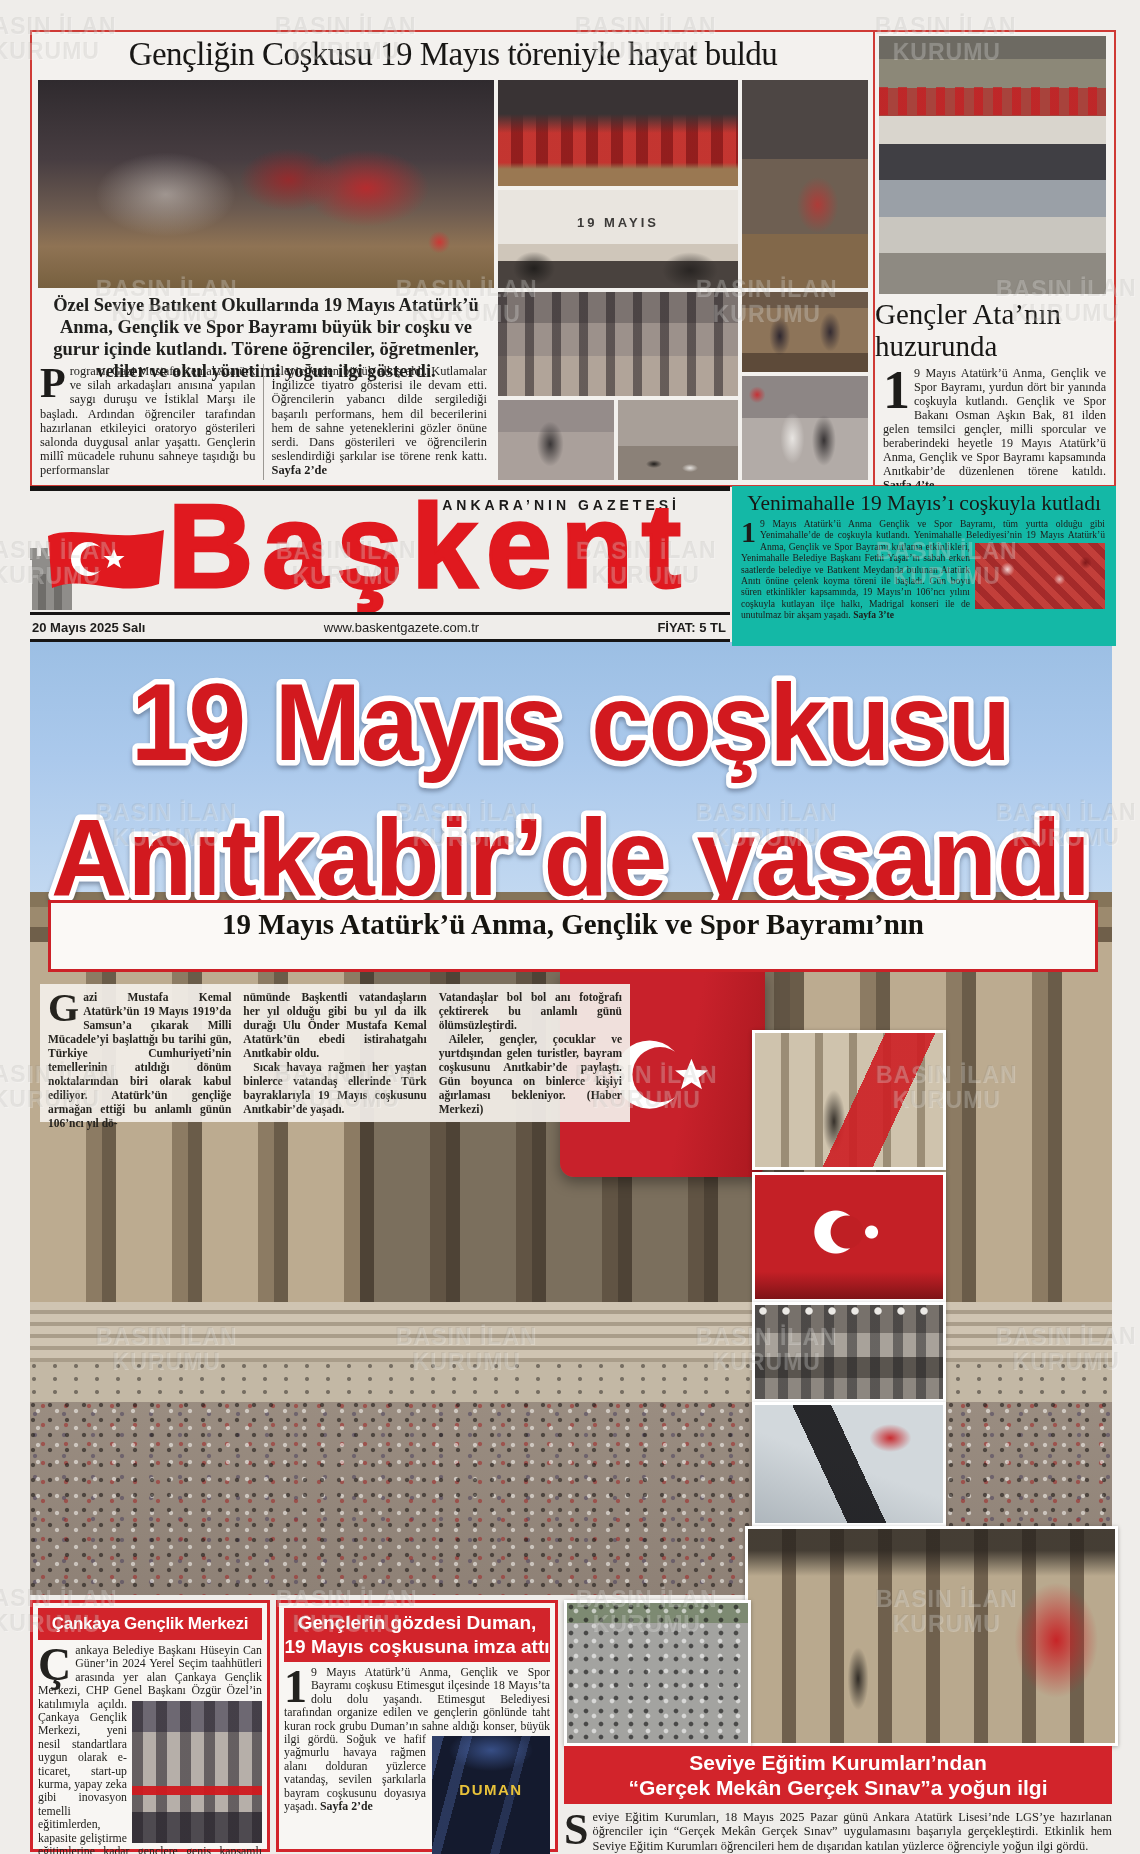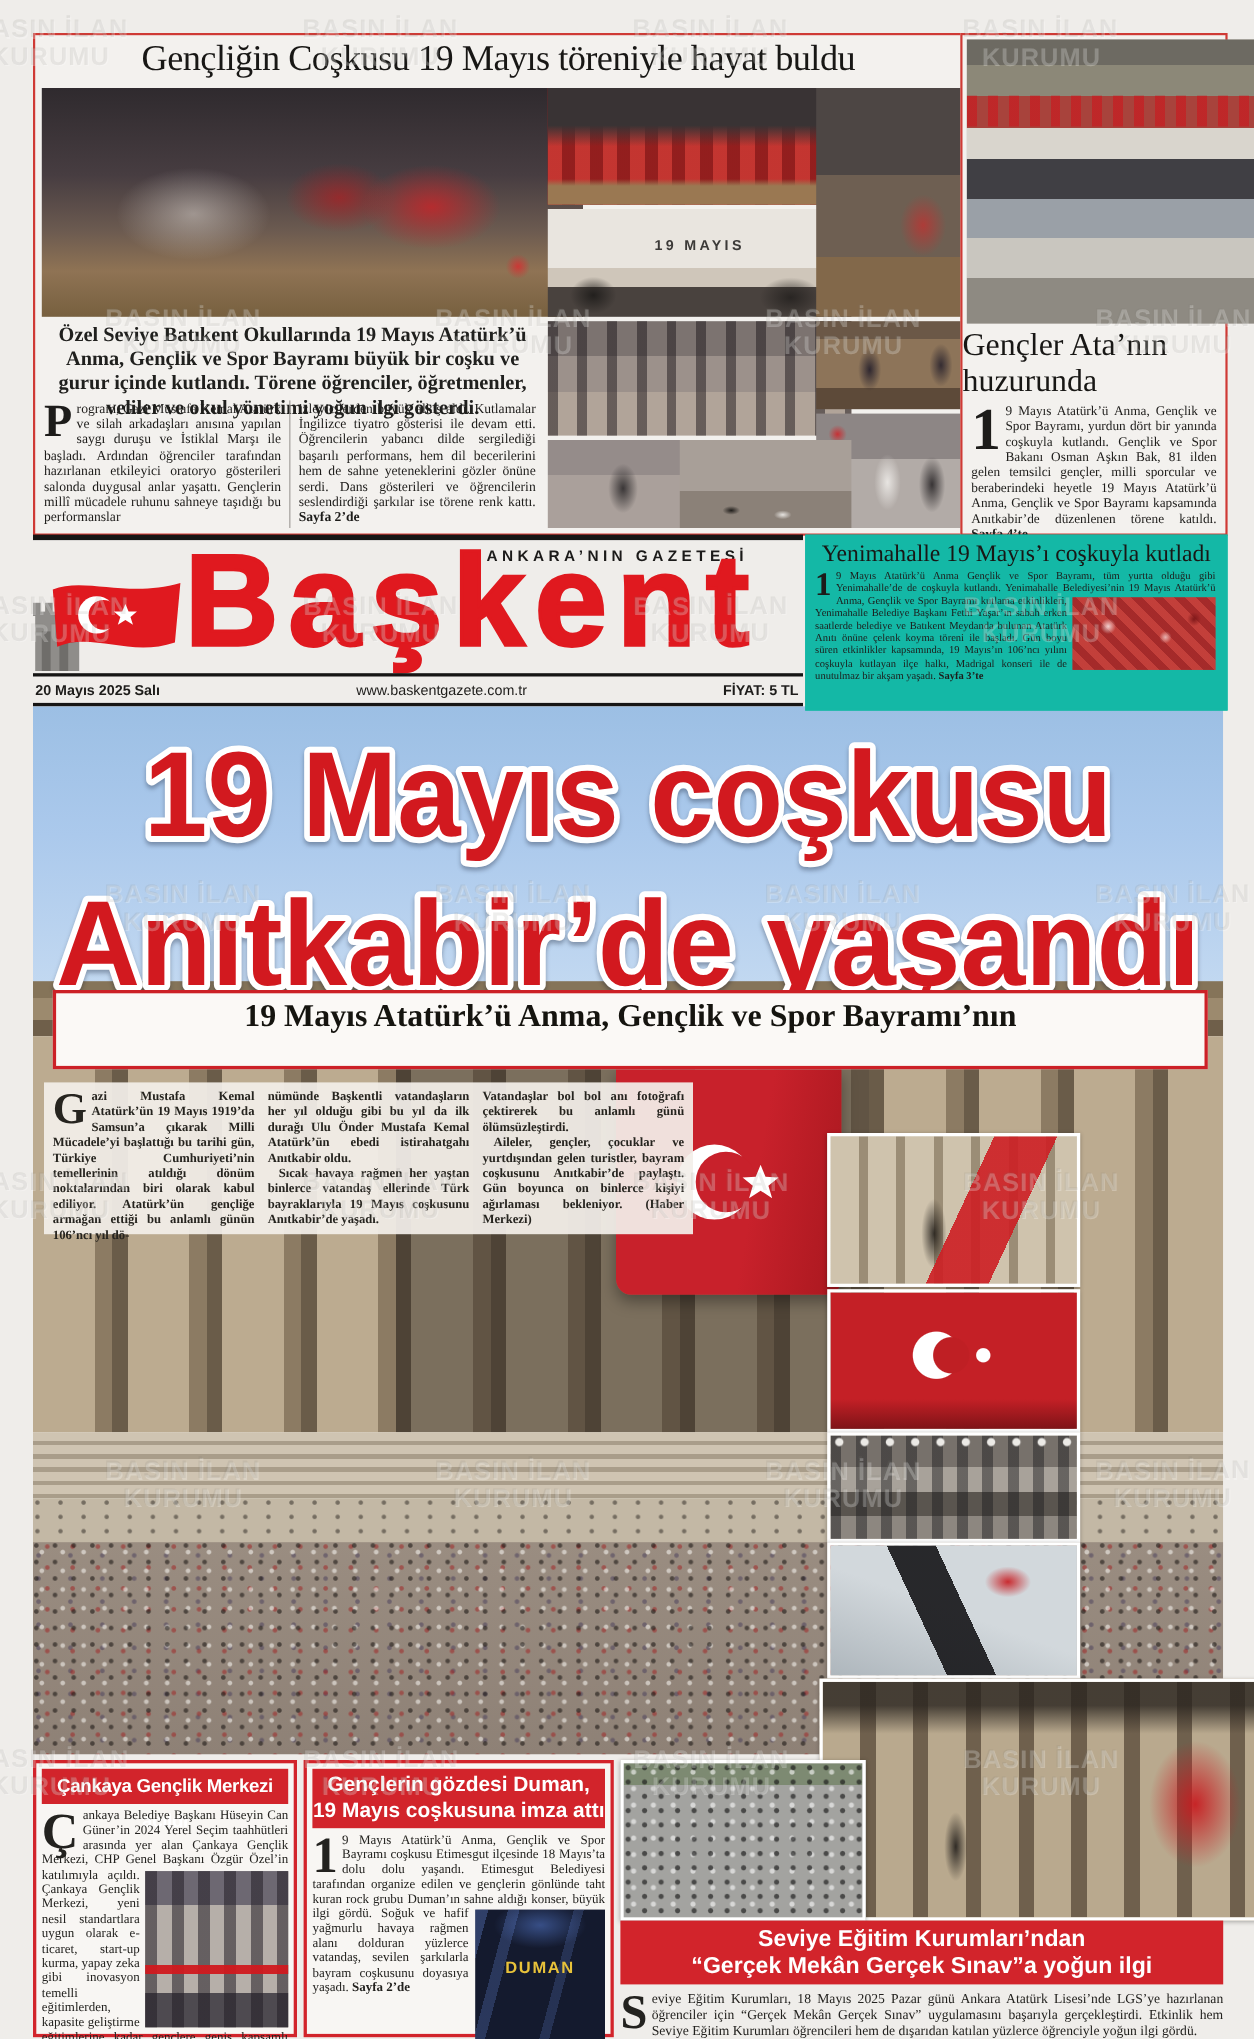--- a/index.html
+++ b/index.html
@@ -1,19 +1,19 @@
 <!DOCTYPE html>
 <html><head>
 <meta charset="utf-8">
 <style>
   html,body{margin:0;padding:0;background:#d8d5d0;}
   .page{position:relative;width:1140px;height:1854px;margin:0 auto;background:#efedea;overflow:hidden;
         font-family:"Liberation Serif",serif;color:#1d1c1a;}
   .abs{position:absolute;}
-  .ph{position:absolute;background-color:#888;padding-left:36px;}
+  .ph{position:absolute;background-color:#888;}
 
   
   .wm-layer{position:absolute;inset:0;z-index:60;pointer-events:none;}
   .wm{position:absolute;white-space:pre;text-align:center;
       font:bold 23px/25px "Liberation Sans",sans-serif;letter-spacing:1px;
       color:rgba(125,120,115,.13);text-shadow:1px 1px 0 rgba(255,255,255,.25);}
 
   
   .top-box{left:30px;top:30px;width:842px;height:453px;border:2px solid #cf3a35;background:#f3f1ee;z-index:5;}
   .top-headline{position:absolute;left:0;top:4px;width:100%;text-align:center;

